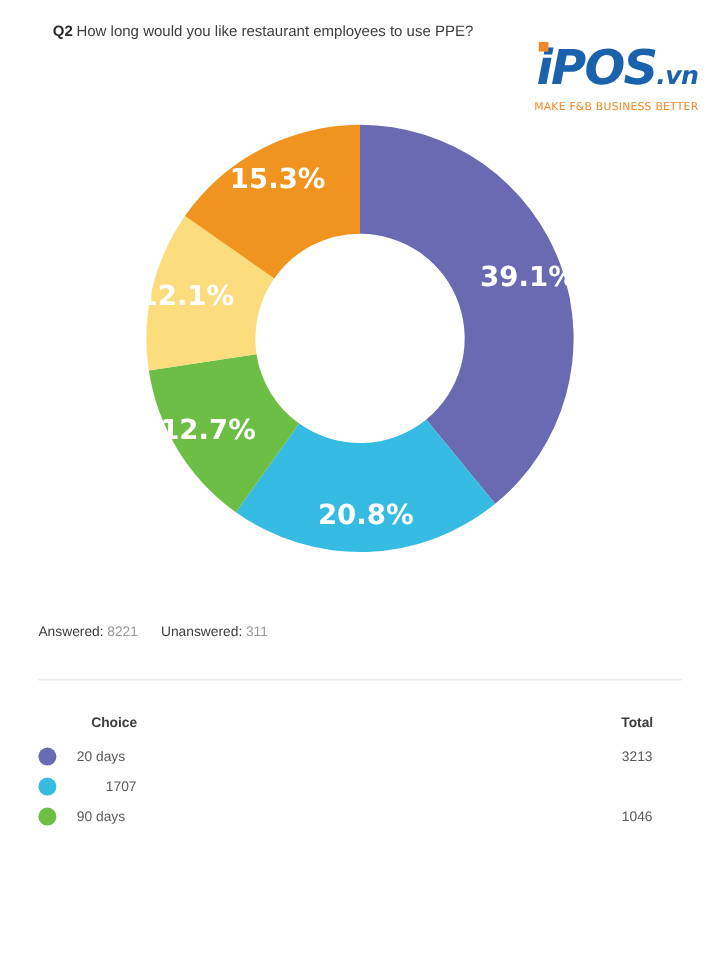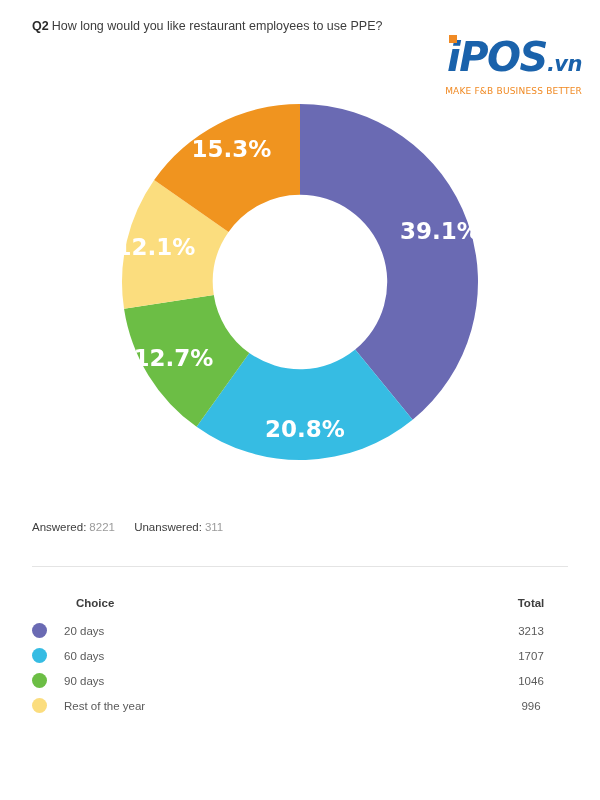--- a/index.html
+++ b/index.html
@@ -14,21 +14,21 @@
     height: 800px;
     position: relative;
     font-family: "Liberation Sans", sans-serif;
     color: #4a4a4a;
     overflow: hidden;
   }
 
   
   #question-header {
     position: absolute;
-    left: 32px;
+    left: 44px;
     top: 18px;
     width: 400px;
     font-size: 12.5px;
     line-height: 17px;
     color: #3d3d3d;
   }
   #question-header .q-code {
     font-weight: bold;
     color: #2b2b2b;
     margin-right: 3px;
@@ -221,31 +221,23 @@
         <div class="col-swatch">
           <span class="swatch" style="background: rgb(106, 106, 179);"></span>
         </div>
         <div class="col-choice">20 days</div>
         <div class="col-total">3213</div>
       </div>
       <div class="tbl-row">
         <div class="col-swatch">
           <span class="swatch" style="background: rgb(54, 188, 227);"></span>
         </div>
-        <div class="col-choice">60 days</div>
         <div class="col-total">1707</div>
       </div>
       <div class="tbl-row">
         <div class="col-swatch">
           <span class="swatch" style="background: rgb(108, 190, 69);"></span>
         </div>
         <div class="col-choice">90 days</div>
         <div class="col-total">1046</div>
       </div>
-      <div class="tbl-row">
-        <div class="col-swatch">
-          <span class="swatch" style="background: rgb(251, 221, 126);"></span>
-        </div>
-        <div class="col-choice">Rest of the year</div>
-        <div class="col-total">996</div>
-      </div>
     </div>
 </div>
 
 </body></html>

